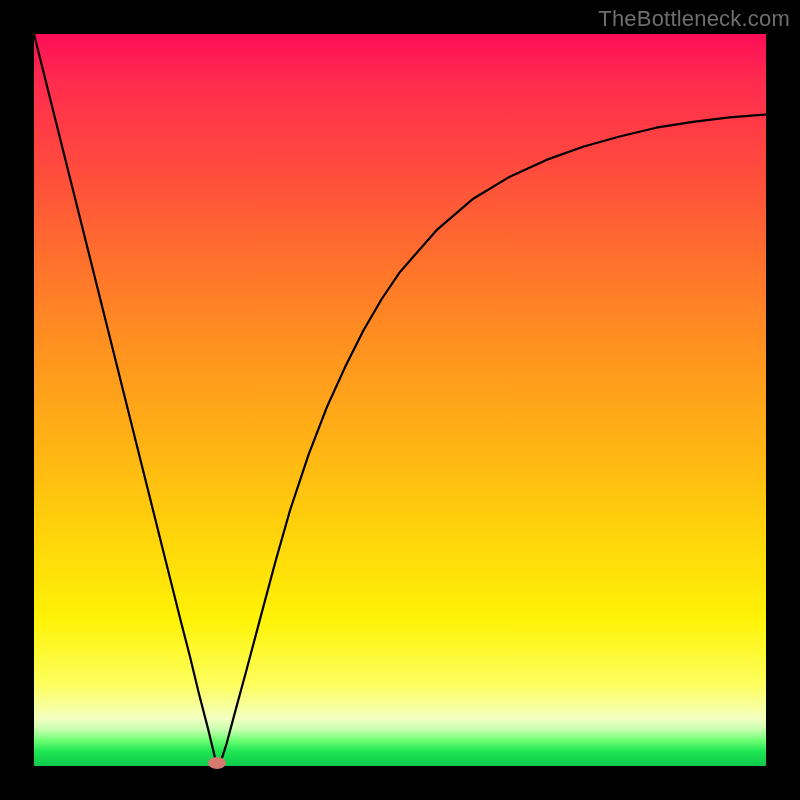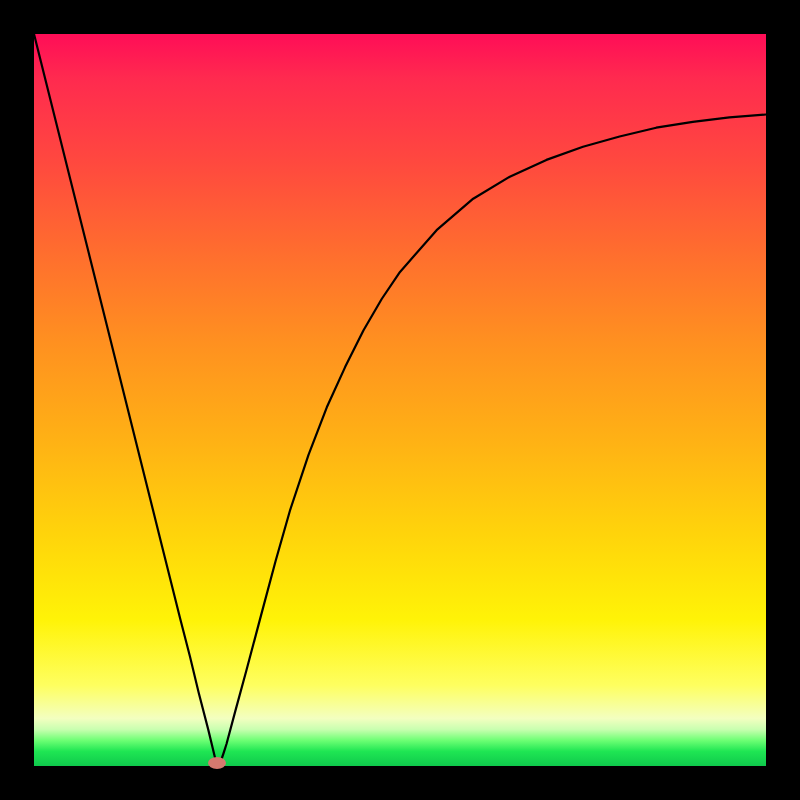--- a/index.html
+++ b/index.html
@@ -104,13 +104,14 @@
         L 622.2 93.7
         L 658.8 87.8
         L 695.4 83.4
         L 732.0 80.5
       " fill="none" stroke="#000" stroke-width="2.2" stroke-linejoin="round" stroke-linecap="round"></path>
 
       <ellipse cx="183" cy="729" rx="9" ry="6" fill="#d6796f"></ellipse>
     </svg>
   </div>
 
+  <div class="watermark">TheBottleneck.com</div>
 </div>
 
 </body></html>

